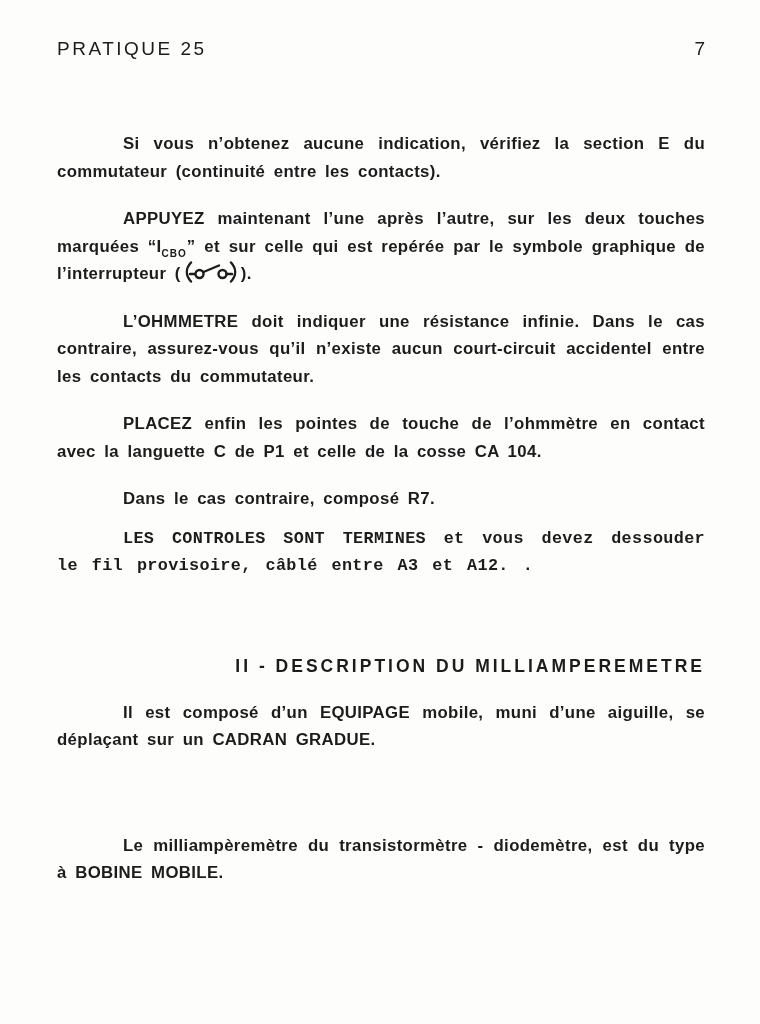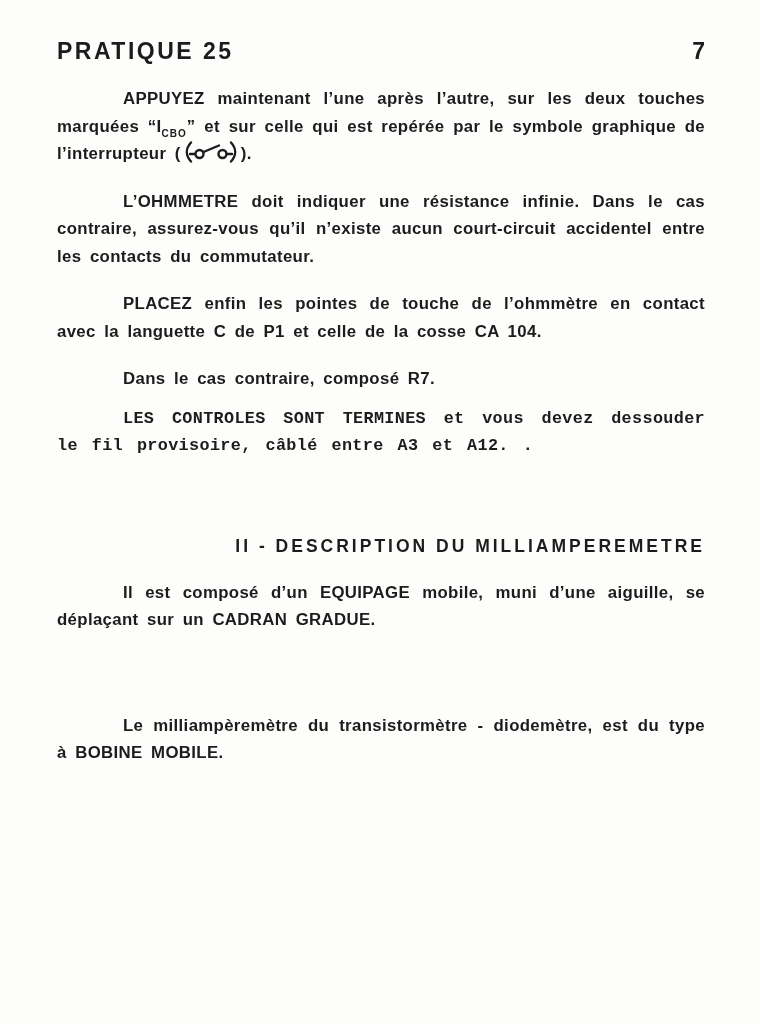--- a/index.html
+++ b/index.html
@@ -19,22 +19,22 @@
     box-sizing: border-box;
     width: 760px;
     height: 1024px;
     background: #fdfdfc;
     padding: 38px 55px 0 57px;
   }
   .page-header {
     display: flex;
     justify-content: space-between;
     align-items: baseline;
-    font-size: 23px;
-    font-weight: 700;
+    font-size: 19px;
+    font-weight: 400;
     letter-spacing: 2.5px;
   }
   .page-header .pageno {
     letter-spacing: 0;
   }
   p.body-par {
     margin: 20px 0 0 0;
     font-size: 16.8px;
     font-weight: 700;
     line-height: 27.5px;
@@ -76,20 +76,21 @@
 </head>
 <body>
 
 <div class="page">
 
   <div class="page-header">
     <span>PRATIQUE 25</span>
     <span class="pageno">7</span>
   </div>
 
+  <p class="body-par first-par"><span>Si vous n’obtenez aucune indication, vérifiez la section E du commutateur (continuité entre les contacts).</span></p>
 
   <p class="body-par"><span>APPUYEZ maintenant l’une après l’autre, sur les deux touches marquées “I</span><sub class="cbo">CBO</sub><span>” et sur celle qui est repérée par le symbole graphique de l’interrupteur (</span><svg class="switch-svg" width="58" height="22" viewBox="0 0 58 22">
         <path d="M9 1.5 C 3.5 7.5, 3.5 14.5, 9 20.5"></path>
         <line x1="8" y1="13" x2="13" y2="13"></line>
         <circle cx="17.5" cy="13" r="4"></circle>
         <line x1="21.5" y1="11" x2="37" y2="4.5"></line>
         <circle cx="40.5" cy="13" r="4"></circle>
         <line x1="44.5" y1="13" x2="50" y2="13"></line>
         <path d="M49 1.5 C 54.5 7.5, 54.5 14.5, 49 20.5"></path>
       </svg><span>).</span></p>

